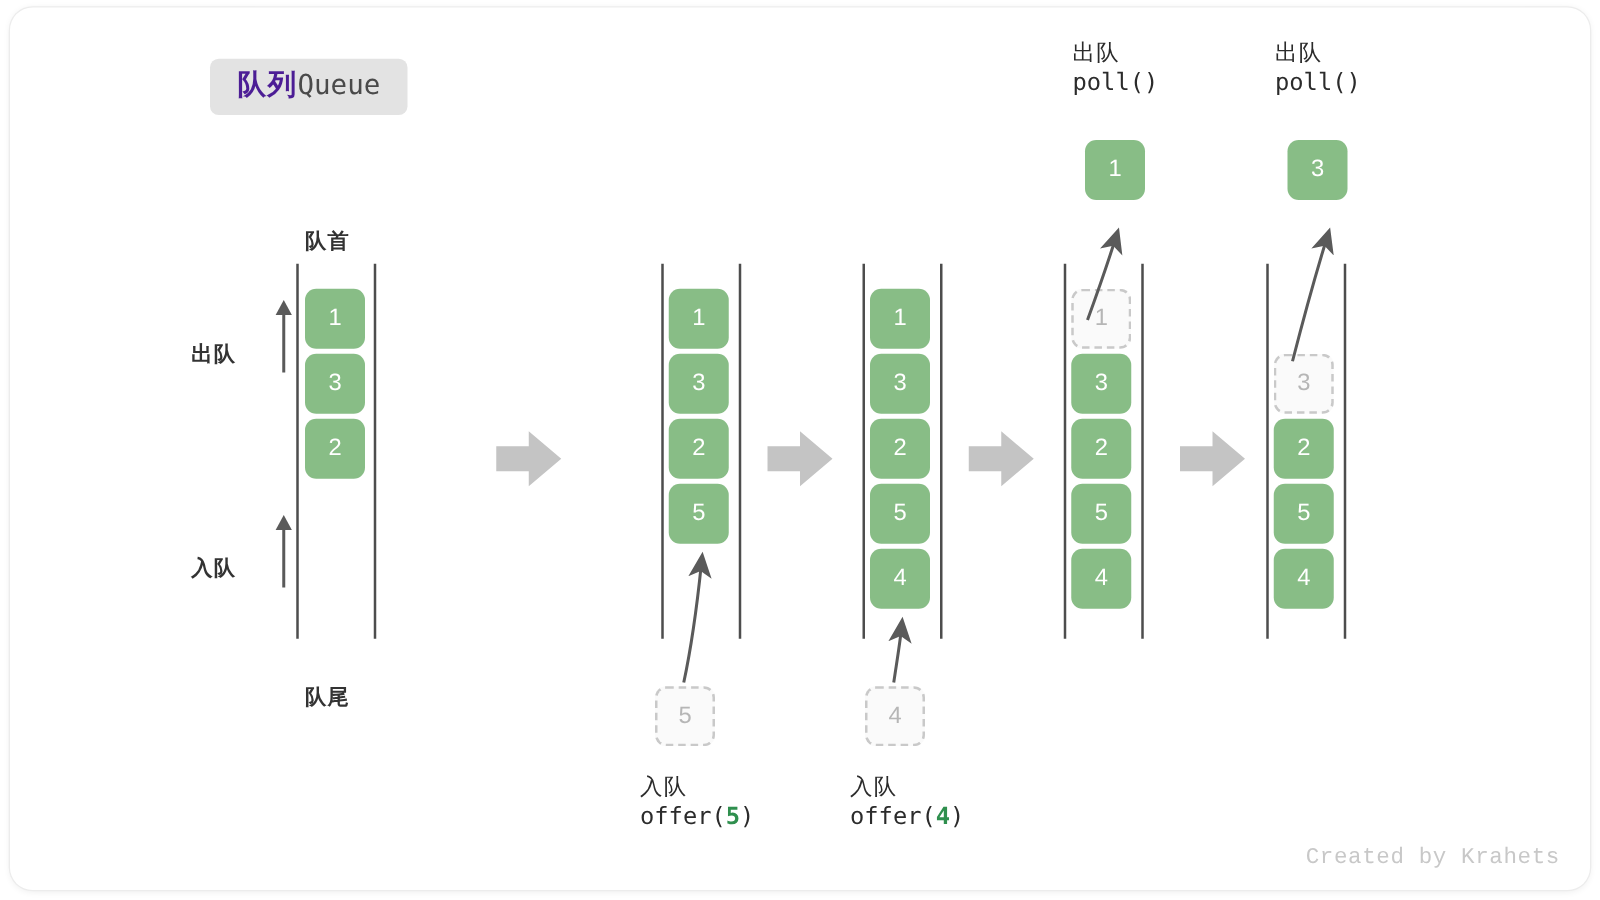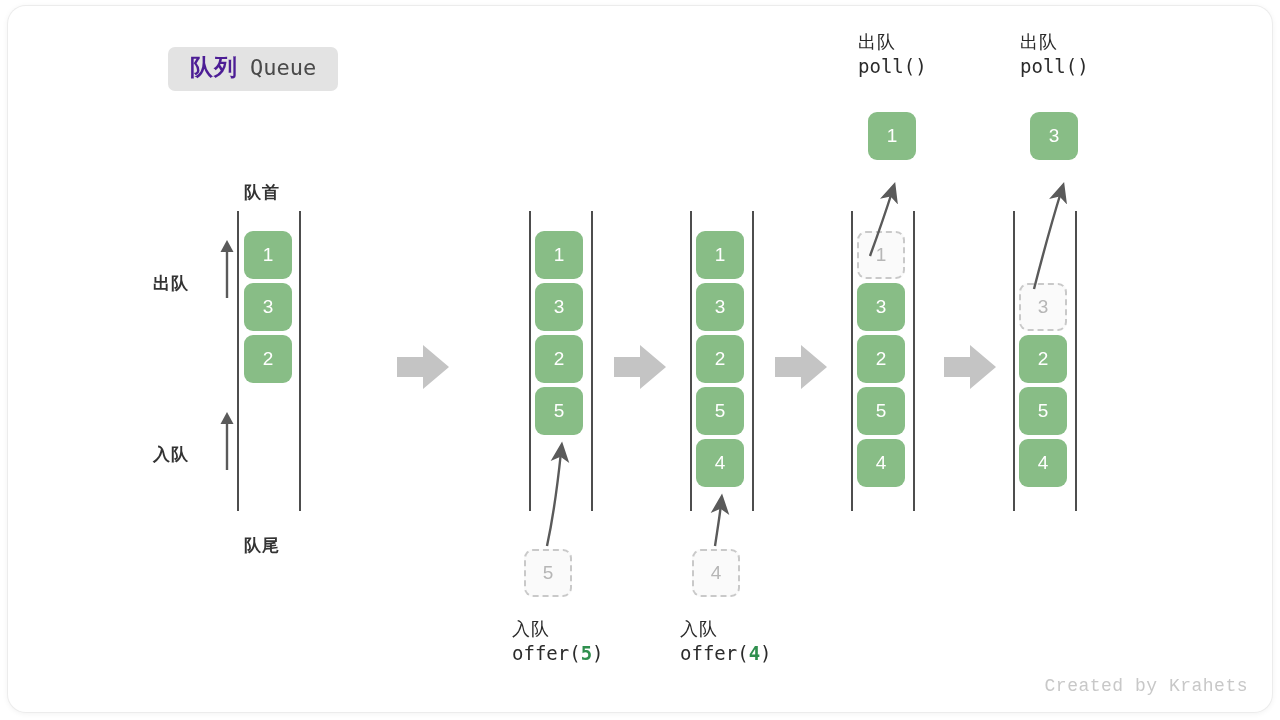--- a/index.html
+++ b/index.html
@@ -45,21 +45,21 @@
   #title-badge .cn {
     font-size: 23px;
     font-weight: bold;
     color: #4c1d95;
     letter-spacing: 1px;
   }
   #title-badge .en {
     font-size: 22px;
     font-family: "DejaVu Sans Mono", "Liberation Mono", monospace;
     color: #4a4a4a;
-    margin-left: 12px;
+    margin-left: 0;
   }
 
   
   .cn-label {
     position: absolute;
     font-size: 17px;
     font-weight: bold;
     color: #333333;
     letter-spacing: 1px;
     white-space: nowrap;
@@ -141,21 +141,21 @@
 <body>
 
 <div id="card">
 <div class="stage">
 
   <div id="title-badge">
     <span class="cn">队列</span><span class="en">Queue</span>
   </div>
 
   <div class="cn-label" style="left:236px; top:160px;margin-top:15px;">队首</div>
-  <div class="cn-label" style="left:236px; top:528px;">队尾</div>
+  <div class="cn-label" style="left:236px; top:540px;">队尾</div>
 
   <div class="cn-label" style="left:145px; top:266px;">出队</div>
   <div class="cn-label" style="left:145px; top:437px;">入队</div>
 
   <svg class="uparrow" style="left:208px; top:232px;" width="22" height="62">
     <line x1="11" y1="60" x2="11" y2="11" stroke="#5a5a5a" stroke-width="2.4"></line>
     <polygon points="11,2 4.5,14 17.5,14" fill="#5a5a5a"></polygon>
   </svg>
 
   <svg class="uparrow" style="left:208px; top:404px;" width="22" height="62">

